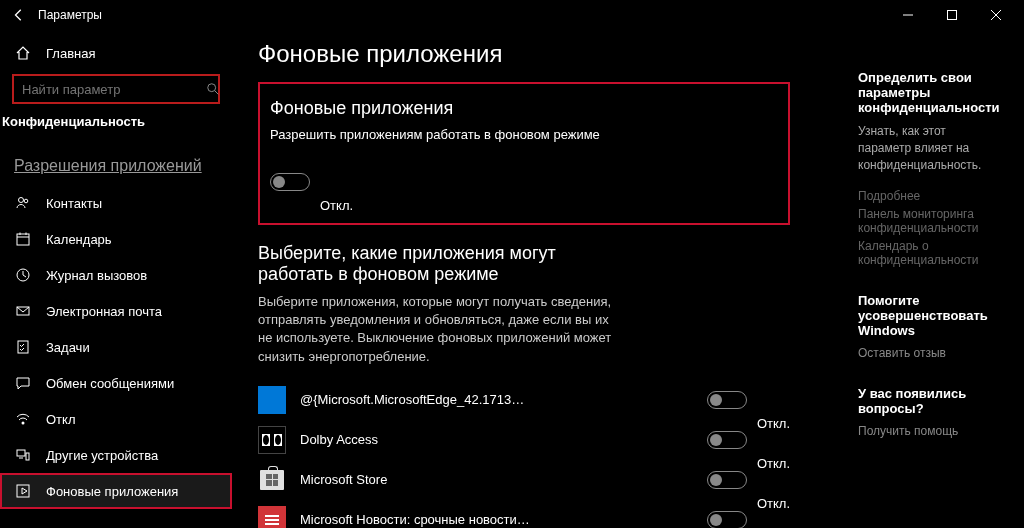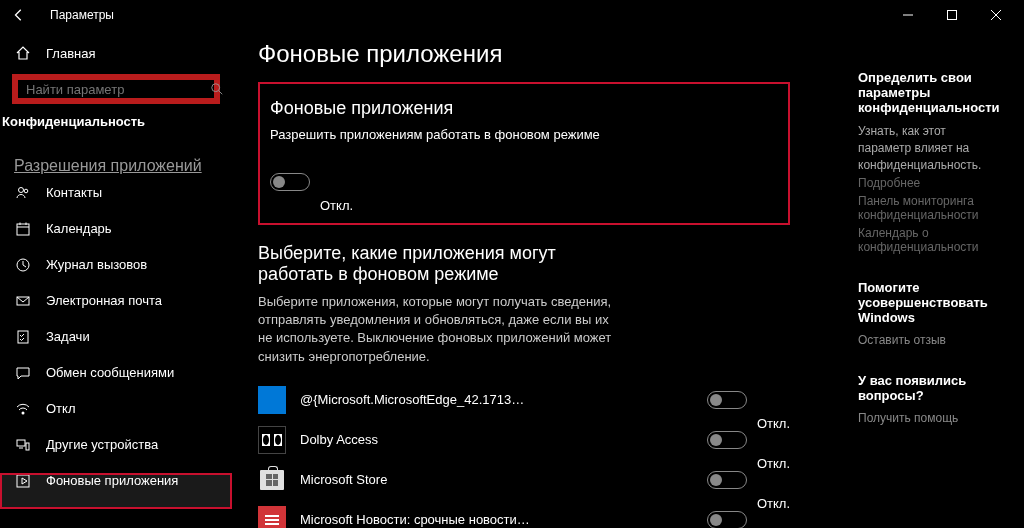--- a/index.html
+++ b/index.html
@@ -1,35 +1,35 @@
 <!DOCTYPE html>
 <html><head>
 <meta charset="utf-8">
 <style>
   * { box-sizing: border-box; margin: 0; padding: 0; font-family: "Segoe UI", sans-serif; }
   body { background: #000; color: #fff; width: 1024px; height: 528px; overflow: hidden; font-size: 13px; }
 
   .titlebar { height: 30px; display: flex; align-items: center; padding: 0 6px; }
   .titlebar .back { width: 26px; height: 26px; display:flex; align-items:center; justify-content:center; color:#fff; cursor:pointer;}
-  .titlebar .title { margin-left: 18px; font-size: 12px; color:#fff;}
+  .titlebar .title { margin-left: 6px; font-size: 12px; color:#fff;}
   .titlebar .winbtns { margin-left:auto; display:flex; }
   .titlebar .winbtn { width: 44px; height: 30px; display:flex; align-items:center; justify-content:center; color:#fff; cursor:pointer;}
 
   .main { display:flex; height: calc(100% - 30px); }
   .sidebar { width: 232px; padding: 6px 0 0 0; display:flex; flex-direction:column; }
   .home-row { display:flex; align-items:center; height: 34px; padding: 0 14px; cursor:pointer; }
   .home-row .icn { width: 18px; display:flex; justify-content:center; margin-right: 14px; color:#fff;}
   .searchbox-wrap { padding: 0 12px; margin: 4px 0 10px 0; }
-  .searchbox { display:flex; align-items:center; height: 30px; border: 6px solid #b91c1c; background:#000; }
+  .searchbox { display:flex; align-items:center; height: 30px; border: 2px solid #b91c1c; background:#000; }
   .searchbox input { flex:1; background:transparent; border:none; outline:none; color:#999; font-size:13px; padding: 0 8px; }
   .searchbox .sicon { width: 30px; display:flex; align-items:center; justify-content:center; color:#999;}
   .section-label { font-size: 13px; color:#fff; font-weight:600; padding: 0 2px; margin-bottom: 28px; }
   .group-label { font-size: 16px; color:#999; padding: 0 14px; margin-bottom: 10px; text-decoration: underline; }
   .nav { flex:1; overflow-y:auto; }
-  .nav-item { display:flex; align-items:flex-start; height: 36px; padding: 0 14px; cursor:pointer; color:#fff; }
+  .nav-item { display:flex; align-items:center; height: 36px; padding: 0 14px; cursor:pointer; color:#fff; }
   .nav-item .icn { width: 18px; display:flex; justify-content:center; margin-right: 14px; }
   .nav-item.selected { background:#1a1a1a; }
   .nav-item.selected-hl { outline: 2px solid #c8102e; outline-offset:-2px; }
 
   .content-wrap { flex:1; display:flex; padding: 10px 26px 0 26px; overflow:hidden; }
   .content { flex: 0 0 540px; max-width:540px; overflow-y:auto; padding-right:8px; }
   .content h1 { font-size: 24px; font-weight:400; margin-bottom: 14px; }
   .content h2 { font-size: 18px; font-weight:400; margin-bottom: 8px; margin-top:6px;}
   .hlbox { border: 2px solid #c8102e; padding: 8px 10px 10px 10px; margin-bottom: 18px; }
   .toggle-row { display:flex; align-items:center; margin-top:8px;}
@@ -47,21 +47,21 @@
   .ic-store { width:24px; height:20px; background:#e0e0e0; position:relative; border-radius:1px;}
   .ic-store::before { content:""; position:absolute; top:-4px; left:8px; width:8px; height:4px; border:1px solid #e0e0e0; border-bottom:none; border-radius:3px 3px 0 0;}
   .ic-store .winflag { position:absolute; top:4px; left:6px; width:12px; height:12px; display:grid; grid-template-columns:1fr 1fr; grid-template-rows:1fr 1fr; gap:1px;}
   .ic-store .winflag span{ background:#666;}
   .ic-news { background:#d13438; display:flex; align-items:center; justify-content:center;}
   .ic-news::after{ content:""; width:14px; height:2px; background:#fff; box-shadow: 0 4px 0 #fff, 0 -4px 0 #fff;}
   .ic-paint { background: linear-gradient(135deg,#ff1761,#ff6a00 60%,#7a00ff);}
 
   .aside { margin-left: 60px; width: 200px; padding-top: 30px; }
   .aside-head { font-size: 13px; font-weight:600; margin-bottom: 8px; }
-  .aside-text { font-size: 12px; color:#aaa; line-height:1.4; margin-bottom: 3px;}
+  .aside-text { font-size: 12px; color:#aaa; line-height:1.4; margin-bottom: 16px;}
   .aside-link { font-size: 12px; color:#666; margin-bottom:4px; cursor:pointer;}
   .aside-block { margin-bottom: 26px; }
   .aside-block .aside-link.lite { color:#888; }
 
   svg { display:block; }
 
   
   ::-webkit-scrollbar { width:4px; }
   ::-webkit-scrollbar-thumb { background:#444; }
 </style>

